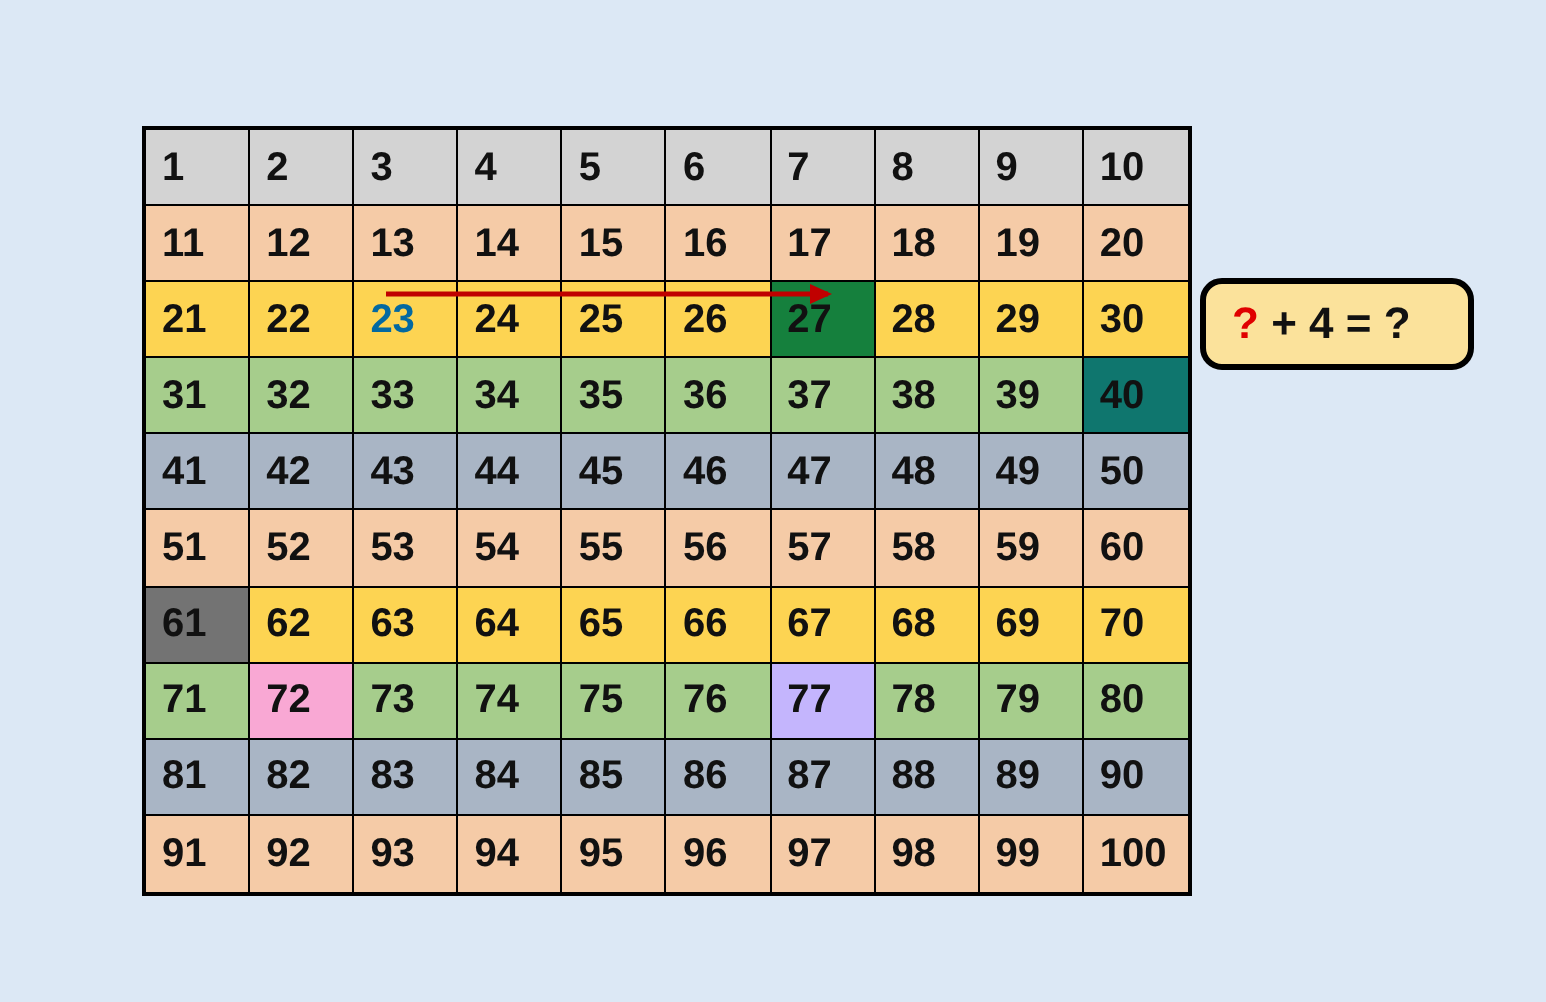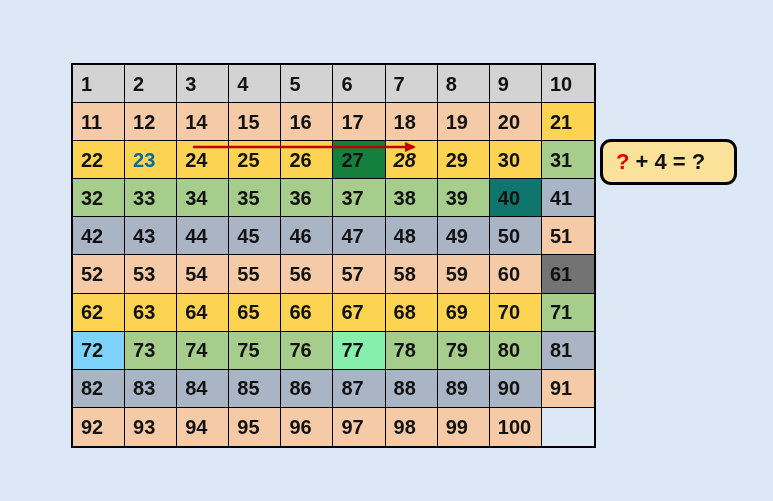--- a/index.html
+++ b/index.html
@@ -81,35 +81,36 @@
       <div class="cell" style="background: rgb(211, 211, 211);">3</div>
       <div class="cell" style="background: rgb(211, 211, 211);">4</div>
       <div class="cell" style="background: rgb(211, 211, 211);">5</div>
       <div class="cell" style="background: rgb(211, 211, 211);">6</div>
       <div class="cell" style="background: rgb(211, 211, 211);">7</div>
       <div class="cell" style="background: rgb(211, 211, 211);">8</div>
       <div class="cell" style="background: rgb(211, 211, 211);">9</div>
       <div class="cell" style="background: rgb(211, 211, 211);">10</div>
       <div class="cell" style="background: rgb(245, 203, 167);">11</div>
       <div class="cell" style="background: rgb(245, 203, 167);">12</div>
+      <div class="cell" style="background: rgb(245, 203, 167);">13</div>
       <div class="cell" style="background: rgb(245, 203, 167);">14</div>
       <div class="cell" style="background: rgb(245, 203, 167);">15</div>
       <div class="cell" style="background: rgb(245, 203, 167);">16</div>
       <div class="cell" style="background: rgb(245, 203, 167);">17</div>
       <div class="cell" style="background: rgb(245, 203, 167);">18</div>
       <div class="cell" style="background: rgb(245, 203, 167);">19</div>
       <div class="cell" style="background: rgb(245, 203, 167);">20</div>
       <div class="cell" style="background: rgb(253, 212, 82);">21</div>
       <div class="cell" style="background: rgb(253, 212, 82);">22</div>
       <div class="cell" style="background: rgb(253, 212, 82); color: #0369a1;">23</div>
       <div class="cell" style="background: rgb(253, 212, 82);">24</div>
       <div class="cell" style="background: rgb(253, 212, 82);">25</div>
       <div class="cell" style="background: rgb(253, 212, 82);">26</div>
       <div class="cell" style="background: #15803d;">27</div>
-      <div class="cell" style="background: rgb(253, 212, 82); font-style: italic;">28</div>
+      <div class="cell" style="background: rgb(253, 212, 82);">28</div>
       <div class="cell" style="background: rgb(253, 212, 82);">29</div>
       <div class="cell" style="background: rgb(253, 212, 82);">30</div>
       <div class="cell" style="background: rgb(166, 205, 140);">31</div>
       <div class="cell" style="background: rgb(166, 205, 140);">32</div>
       <div class="cell" style="background: rgb(166, 205, 140);">33</div>
       <div class="cell" style="background: rgb(166, 205, 140);">34</div>
       <div class="cell" style="background: rgb(166, 205, 140);">35</div>
       <div class="cell" style="background: rgb(166, 205, 140);">36</div>
       <div class="cell" style="background: rgb(166, 205, 140);">37</div>
       <div class="cell" style="background: rgb(166, 205, 140);">38</div>
@@ -139,26 +140,26 @@
       <div class="cell" style="background: rgb(253, 212, 82);">62</div>
       <div class="cell" style="background: rgb(253, 212, 82);">63</div>
       <div class="cell" style="background: rgb(253, 212, 82);">64</div>
       <div class="cell" style="background: rgb(253, 212, 82);">65</div>
       <div class="cell" style="background: rgb(253, 212, 82);">66</div>
       <div class="cell" style="background: rgb(253, 212, 82);">67</div>
       <div class="cell" style="background: rgb(253, 212, 82);">68</div>
       <div class="cell" style="background: rgb(253, 212, 82);">69</div>
       <div class="cell" style="background: rgb(253, 212, 82);">70</div>
       <div class="cell" style="background: rgb(166, 205, 140);">71</div>
-      <div class="cell" style="background: #7dd3fc; text-align: center;">72</div>
+      <div class="cell" style="background: #f9a8d4; text-align: center;">72</div>
       <div class="cell" style="background: rgb(166, 205, 140);">73</div>
       <div class="cell" style="background: rgb(166, 205, 140);">74</div>
       <div class="cell" style="background: rgb(166, 205, 140);">75</div>
       <div class="cell" style="background: rgb(166, 205, 140);">76</div>
-      <div class="cell" style="background: #86efac;">77</div>
+      <div class="cell" style="background: #c4b5fd;">77</div>
       <div class="cell" style="background: rgb(166, 205, 140);">78</div>
       <div class="cell" style="background: rgb(166, 205, 140);">79</div>
       <div class="cell" style="background: rgb(166, 205, 140);">80</div>
       <div class="cell" style="background: rgb(169, 181, 197);">81</div>
       <div class="cell" style="background: rgb(169, 181, 197);">82</div>
       <div class="cell" style="background: rgb(169, 181, 197);">83</div>
       <div class="cell" style="background: rgb(169, 181, 197);">84</div>
       <div class="cell" style="background: rgb(169, 181, 197);">85</div>
       <div class="cell" style="background: rgb(169, 181, 197);">86</div>
       <div class="cell" style="background: rgb(169, 181, 197);">87</div>

